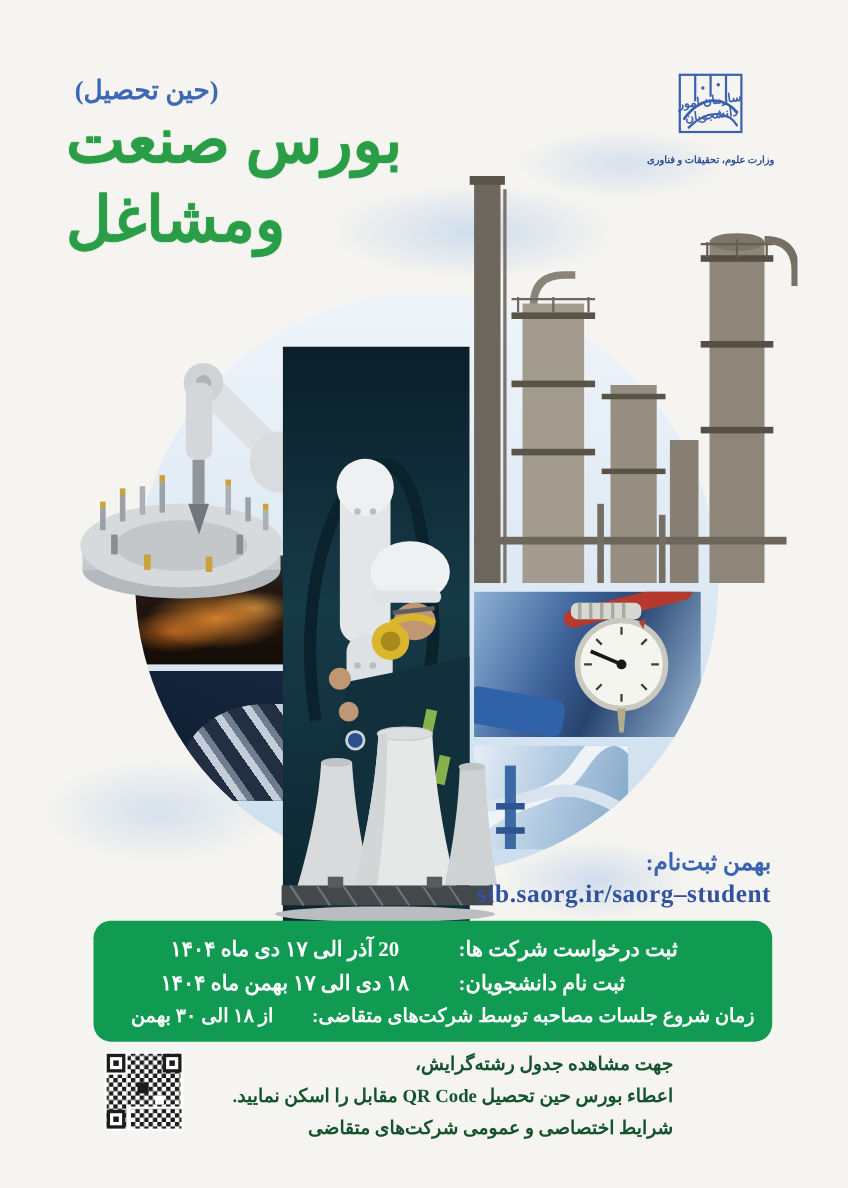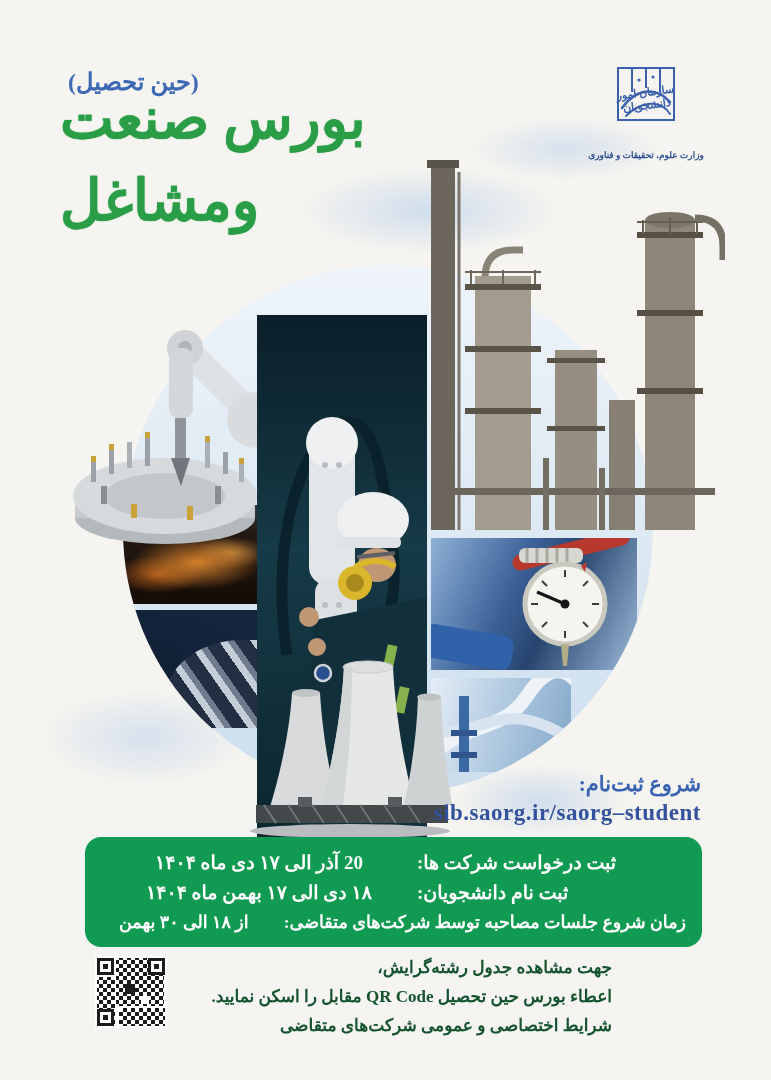--- a/index.html
+++ b/index.html
@@ -15,29 +15,29 @@
   .cloud.c2{left:470px;top:118px;width:190px;height:62px;background:radial-gradient(closest-side,rgba(176,202,233,.45),rgba(176,202,233,0));}
   .cloud.c3{left:255px;top:385px;width:150px;height:55px;background:radial-gradient(closest-side,rgba(185,208,236,.5),rgba(185,208,236,0));}
   .cloud.c4{left:40px;top:690px;width:210px;height:95px;background:radial-gradient(closest-side,rgba(176,202,233,.45),rgba(176,202,233,0));}
   .cloud.c5{left:455px;top:765px;width:170px;height:70px;background:radial-gradient(closest-side,rgba(176,202,233,.55),rgba(176,202,233,0));}
   .cloud.c6{left:245px;top:300px;width:280px;height:90px;background:radial-gradient(closest-side,rgba(190,212,238,.4),rgba(190,212,238,0));}
 
   
   .subtitle{left:68px;top:68px;font-size:24px;font-weight:bold;color:#3c68b4;direction:rtl;}
   .title-line{left:60px;font-size:57px;line-height:1;font-weight:800;color:#2a9d47;direction:rtl;
               text-shadow:0 0 1px #2a9d47;}
-  .title-line.l1{top:90px;text-align:right;}
+  .title-line.l1{top:100px;text-align:right;}
   .title-line.l2{top:172px;}
 
   
   .logo{left:580px;top:66px;width:132px;text-align:center;}
   .logo-emblem{position:relative;width:80px;height:74px;margin:0 auto;}
   .logo-script{position:absolute;left:0;top:20px;width:80px;font-size:11px;font-weight:bold;
                color:#3a60ae;direction:rtl;transform:rotate(-7deg);line-height:1.15;}
-  .logo-caption{margin-top:10px;font-size:9px;font-weight:bold;color:#2f4f94;direction:rtl;}
+  .logo-caption{font-size:9px;font-weight:bold;color:#2f4f94;direction:rtl;}
 
   
   .circle-bg{left:123px;top:265px;width:530px;height:530px;border-radius:50%;
      background:linear-gradient(180deg,#eef4fa 0%,#dfeaf4 45%,#ccdeee 100%);}
   .circle-clip{left:123px;top:265px;width:530px;height:530px;border-radius:50%;overflow:hidden;}
   .tile{position:absolute;}
   .tile-port{left:-6px;top:240px;width:146px;height:99px;
      background:
        radial-gradient(90px 38px at 55% 58%,rgba(233,140,46,.9),rgba(233,140,46,0) 72%),
        radial-gradient(64px 26px at 28% 70%,rgba(214,112,32,.75),rgba(214,112,32,0) 72%),
@@ -280,21 +280,21 @@
         <line x1="168" y1="150" x2="180" y2="168"></line>
           <line x1="36" y1="168" x2="24" y2="150"></line>
       </g>
       <rect x="58" y="142" width="14" height="10" fill="#565c5f"></rect>
       <rect x="148" y="142" width="14" height="10" fill="#565c5f"></rect>
       <ellipse cx="110" cy="176" rx="100" ry="7" fill="#b9bdbf"></ellipse>
     </svg>
   </div>
 
   <div class="abs reg">
-    <div class="reg-label">شروع ثبت‌نام:</div>
+    <div class="reg-label">بهمن ثبت‌نام:</div>
     <div class="reg-url">sib.saorg.ir/saorg–student</div>
   </div>
 
   <div class="abs panel">
     <div class="prow">
       <span class="plabel">ثبت درخواست شرکت ها:</span>
       <span class="pvalue">20 آذر الی ۱۷ دی ماه ۱۴۰۴</span>
     </div>
     <div class="prow">
       <span class="plabel">ثبت نام دانشجویان:</span>

